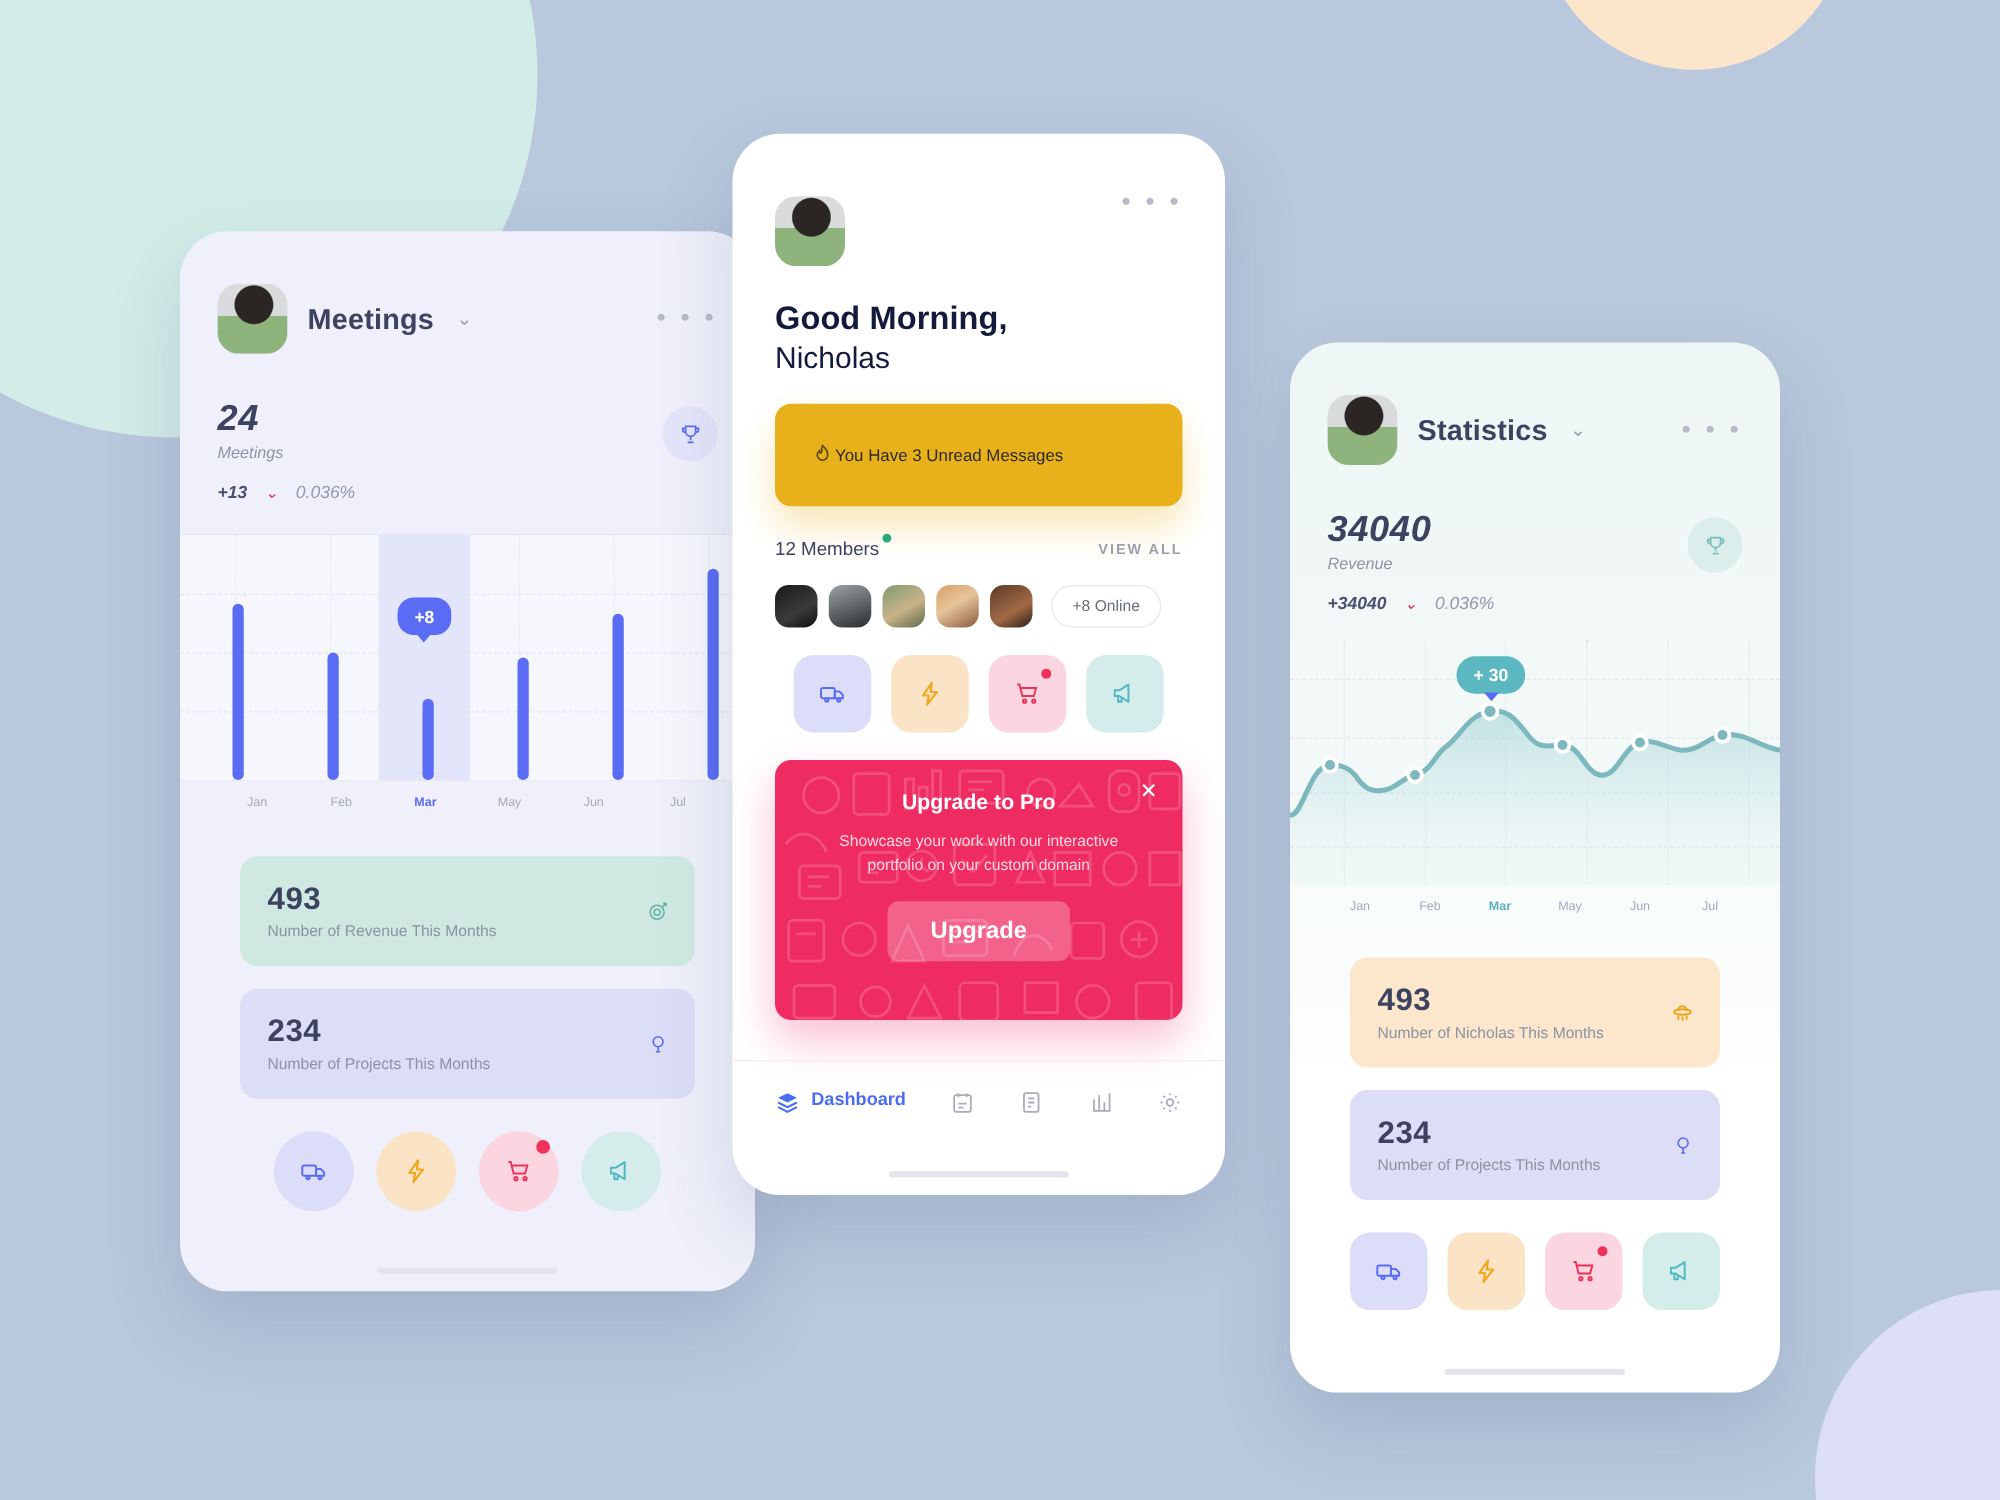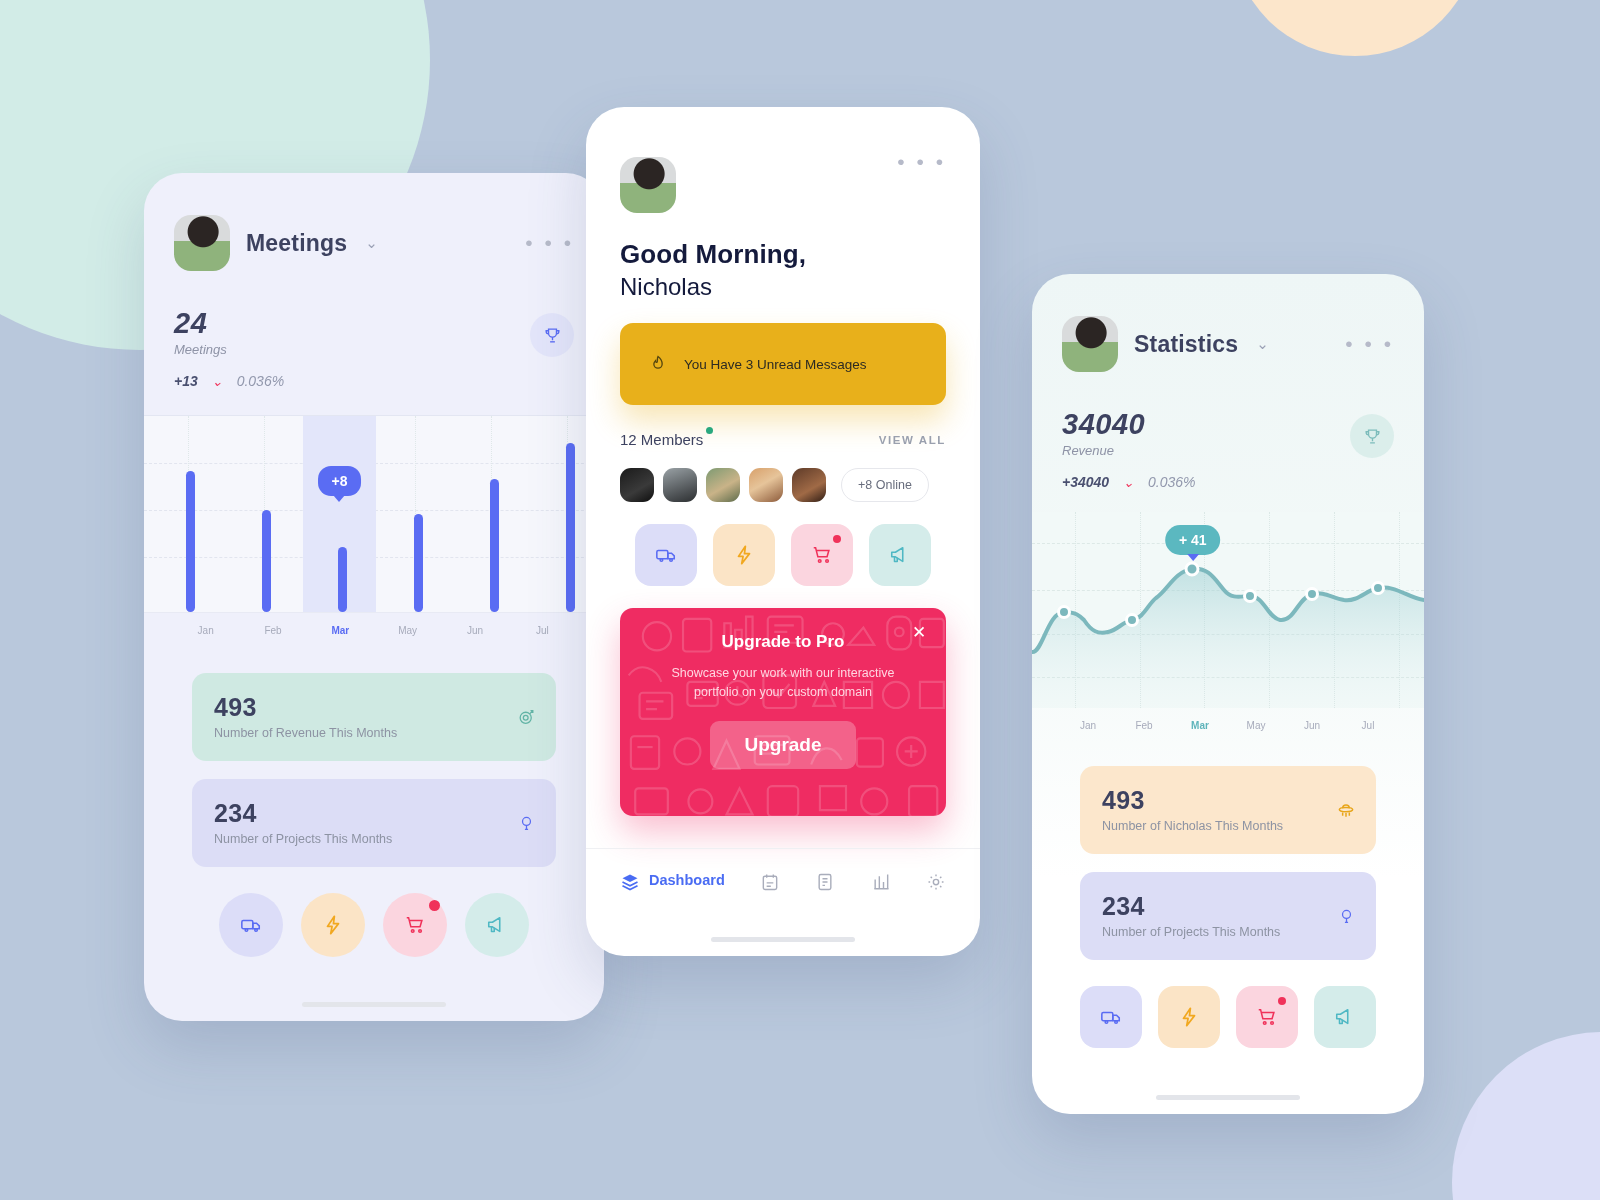--- a/index.html
+++ b/index.html
@@ -27,21 +27,21 @@
     overflow: hidden;
     box-shadow: 0 26px 60px rgba(60,80,120,.18);
   }
   .home-bar {
     position: absolute; bottom: 14px; left: 50%; transform: translateX(-50%);
     width: 144px; height: 5px; border-radius: 3px; background: #e3e5ea;
   }
 
   
   #card-meetings {
-    left: 144px; top: 173px; width: 460px; height: 848px;
+    left: 144px; top: 185px; width: 460px; height: 848px;
     background: #eff0fb;
   }
   .c-head {
     display: flex; align-items: center; gap: 16px;
     padding: 42px 30px 0 30px;
   }
   .avatar {
     width: 56px; height: 56px; border-radius: 17px;
     background-size: cover; background-position: center;
     flex: none;
@@ -133,21 +133,21 @@
   #card-morning {
     left: 586px; top: 107px; width: 394px; height: 849px;
     background: #ffffff;
   }
   .m-head { display:flex; align-items:flex-start; padding: 50px 34px 0 34px; }
   .greet { padding: 26px 34px 0 34px; }
   .greet-1 { font-size:26px; font-weight:bold; color:#141a3c; letter-spacing:.1px;}
   .greet-2 { font-size:24px; color:#141a3c; margin-top:3px; }
   .msg-banner {
     margin: 22px 34px 0 34px; height: 82px; border-radius: 13px;
-    background:#e8b01b; display:flex; align-items:center; gap:16px;
+    background:#e8b01b; display:flex; align-items:center; 
     padding-left: 28px;
     box-shadow: 0 16px 30px rgba(232,176,27,.32);
   }
   .msg-txt { font-size:13.5px; color:#2c2a22; }
   .members {
     display:flex; align-items:center; margin: 26px 34px 0 34px;
   }
   .mem-label { font-size:15px; color:#3d4260; position:relative; }
   .mem-dot {
     position:absolute; right:-11px; top:-4px; width:7px;height:7px;
@@ -554,21 +554,21 @@
                    C292,79 300,86 312,88 C326,90 334,78 346,76
                    C364,73 376,86 392,88" fill="none" stroke="#7cb8bd" stroke-width="4" stroke-linecap="round"></path>
           <circle cx="32" cy="100" r="5.5" fill="#7cb8bd" stroke="#ffffff" stroke-width="3"></circle>
           <circle cx="100" cy="108" r="5.5" fill="#7cb8bd" stroke="#ffffff" stroke-width="3"></circle>
           <circle cx="160" cy="57" r="6" fill="#7cb8bd" stroke="#ffffff" stroke-width="3"></circle>
           <circle cx="218" cy="84" r="5.5" fill="#7cb8bd" stroke="#ffffff" stroke-width="3"></circle>
           <circle cx="280" cy="82" r="5.5" fill="#7cb8bd" stroke="#ffffff" stroke-width="3"></circle>
           <circle cx="346" cy="76" r="5.5" fill="#7cb8bd" stroke="#ffffff" stroke-width="3"></circle>
         </svg>
 
-        <div class="tip" style="left:41%; top:13px; background:#5bb8c0; border-radius:15px;">+ 41</div>
+        <div class="tip" style="left:41%; top:13px; background:#5bb8c0; border-radius:15px;">+ 30</div>
       </div>
       <div class="xaxis teal">
         <span>Jan</span>
         <span>Feb</span>
         <span class="active">Mar</span>
         <span>May</span>
         <span>Jun</span>
         <span>Jul</span>
       </div>
     </div>

